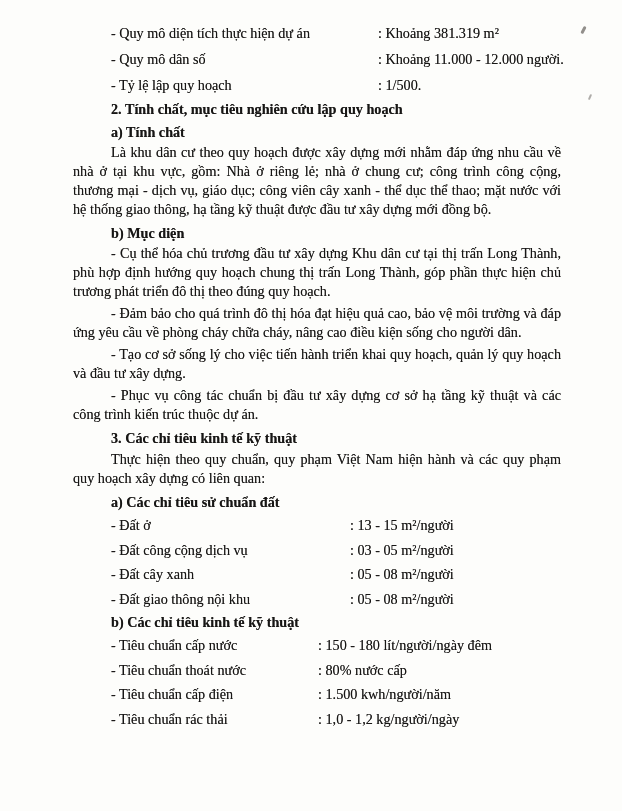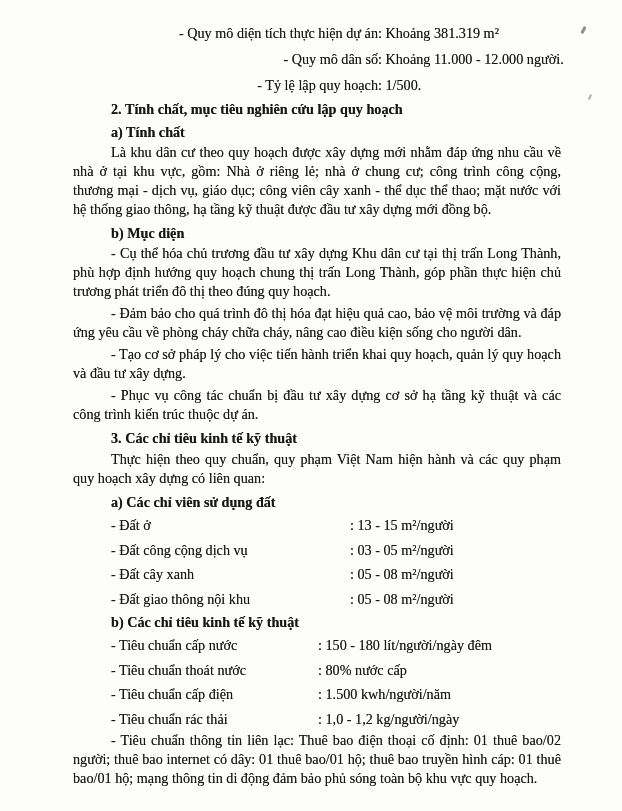--- a/index.html
+++ b/index.html
@@ -12,21 +12,21 @@
     background: #fdfdfb;
     color: #171615;
     font-family: "Liberation Serif", "DejaVu Serif", serif;
     font-size: 14.2px;
     padding: 20px 61px 0 73px;
     text-shadow: 0 0 0.55px rgba(25,22,20,0.6);
   }
   
   .kv-row { display: flex; padding-left: 38px; }
   .kv-top .kv-row { line-height: 26px; }
-  .kv-top .kv-label { width: 267px; flex: none; text-align: right; }
+  .kv-top .kv-label { width: 267px; flex: none; }
   .kv-land .kv-row { line-height: 24.5px; gap: 32px; }
   .kv-tech .kv-row { line-height: 24.5px; }
   .kv-land .kv-label, .kv-tech .kv-label { width: 207px; flex: none; }
   .kv-value { flex: 1; white-space: nowrap; }
   
   .heading { margin: 0; padding-left: 38px; line-height: 23px; font-size: inherit; font-weight: bold; }
   .subitem { margin: 0; padding-left: 38px; line-height: 22px; font-weight: bold; }
   
   .para {
     margin: 0 0 3px 0;
@@ -62,26 +62,26 @@
       <span class="kv-value">: 1/500.</span>
     </div>
   </div>
 
   <h2 class="heading">2. Tính chất, mục tiêu nghiên cứu lập quy hoạch</h2>
   <p class="subitem">a) Tính chất</p>
   <p class="para">Là khu dân cư theo quy hoạch được xây dựng mới nhằm đáp ứng nhu cầu về nhà ở tại khu vực, gồm: Nhà ở riêng lẻ; nhà ở chung cư; công trình công cộng, thương mại - dịch vụ, giáo dục; công viên cây xanh - thể dục thể thao; mặt nước với hệ thống giao thông, hạ tầng kỹ thuật được đầu tư xây dựng mới đồng bộ.</p>
   <p class="subitem">b) Mục diện</p>
   <p class="para">- Cụ thể hóa chủ trương đầu tư xây dựng Khu dân cư tại thị trấn Long Thành, phù hợp định hướng quy hoạch chung thị trấn Long Thành, góp phần thực hiện chủ trương phát triển đô thị theo đúng quy hoạch.</p>
   <p class="para">- Đảm bảo cho quá trình đô thị hóa đạt hiệu quả cao, bảo vệ môi trường và đáp ứng yêu cầu về phòng cháy chữa cháy, nâng cao điều kiện sống cho người dân.</p>
-  <p class="para">- Tạo cơ sở pháp lý cho việc tiến hành triển khai quy hoạch, quản lý quy hoạch và đầu tư xây dựng.</p>
+  <p class="para">- Tạo cơ sở sống lý cho việc tiến hành triển khai quy hoạch, quản lý quy hoạch và đầu tư xây dựng.</p>
   <p class="para">- Phục vụ công tác chuẩn bị đầu tư xây dựng cơ sở hạ tầng kỹ thuật và các công trình kiến trúc thuộc dự án.</p>
 
   <h2 class="heading">3. Các chỉ tiêu kinh tế kỹ thuật</h2>
   <p class="para">Thực hiện theo quy chuẩn, quy phạm Việt Nam hiện hành và các quy phạm quy hoạch xây dựng có liên quan:</p>
-  <p class="subitem">a) Các chỉ viên sử dụng đất</p>
+  <p class="subitem">a) Các chỉ tiêu sử chuẩn đất</p>
 
   <div class="kv-land">
     <div class="kv-row">
       <span class="kv-label">- Đất ở</span>
       <span class="kv-value">: 13 - 15 m²/người</span>
     </div>
     <div class="kv-row">
       <span class="kv-label">- Đất công cộng dịch vụ</span>
       <span class="kv-value">: 03 - 05 m²/người</span>
     </div>
@@ -109,15 +109,14 @@
     <div class="kv-row">
       <span class="kv-label">- Tiêu chuẩn cấp điện</span>
       <span class="kv-value">: 1.500 kwh/người/năm</span>
     </div>
     <div class="kv-row">
       <span class="kv-label">- Tiêu chuẩn rác thải</span>
       <span class="kv-value">: 1,0 - 1,2 kg/người/ngày</span>
     </div>
   </div>
 
-  <p class="para tight">- Tiêu chuẩn thông tin liên lạc: Thuê bao điện thoại cố định: 01 thuê bao/02 người; thuê bao internet có dây: 01 thuê bao/01 hộ; thuê bao truyền hình cáp: 01 thuê bao/01 hộ; mạng thông tin di động đảm bảo phủ sóng toàn bộ khu vực quy hoạch.</p>
 
 </div>
 
 </body></html>

